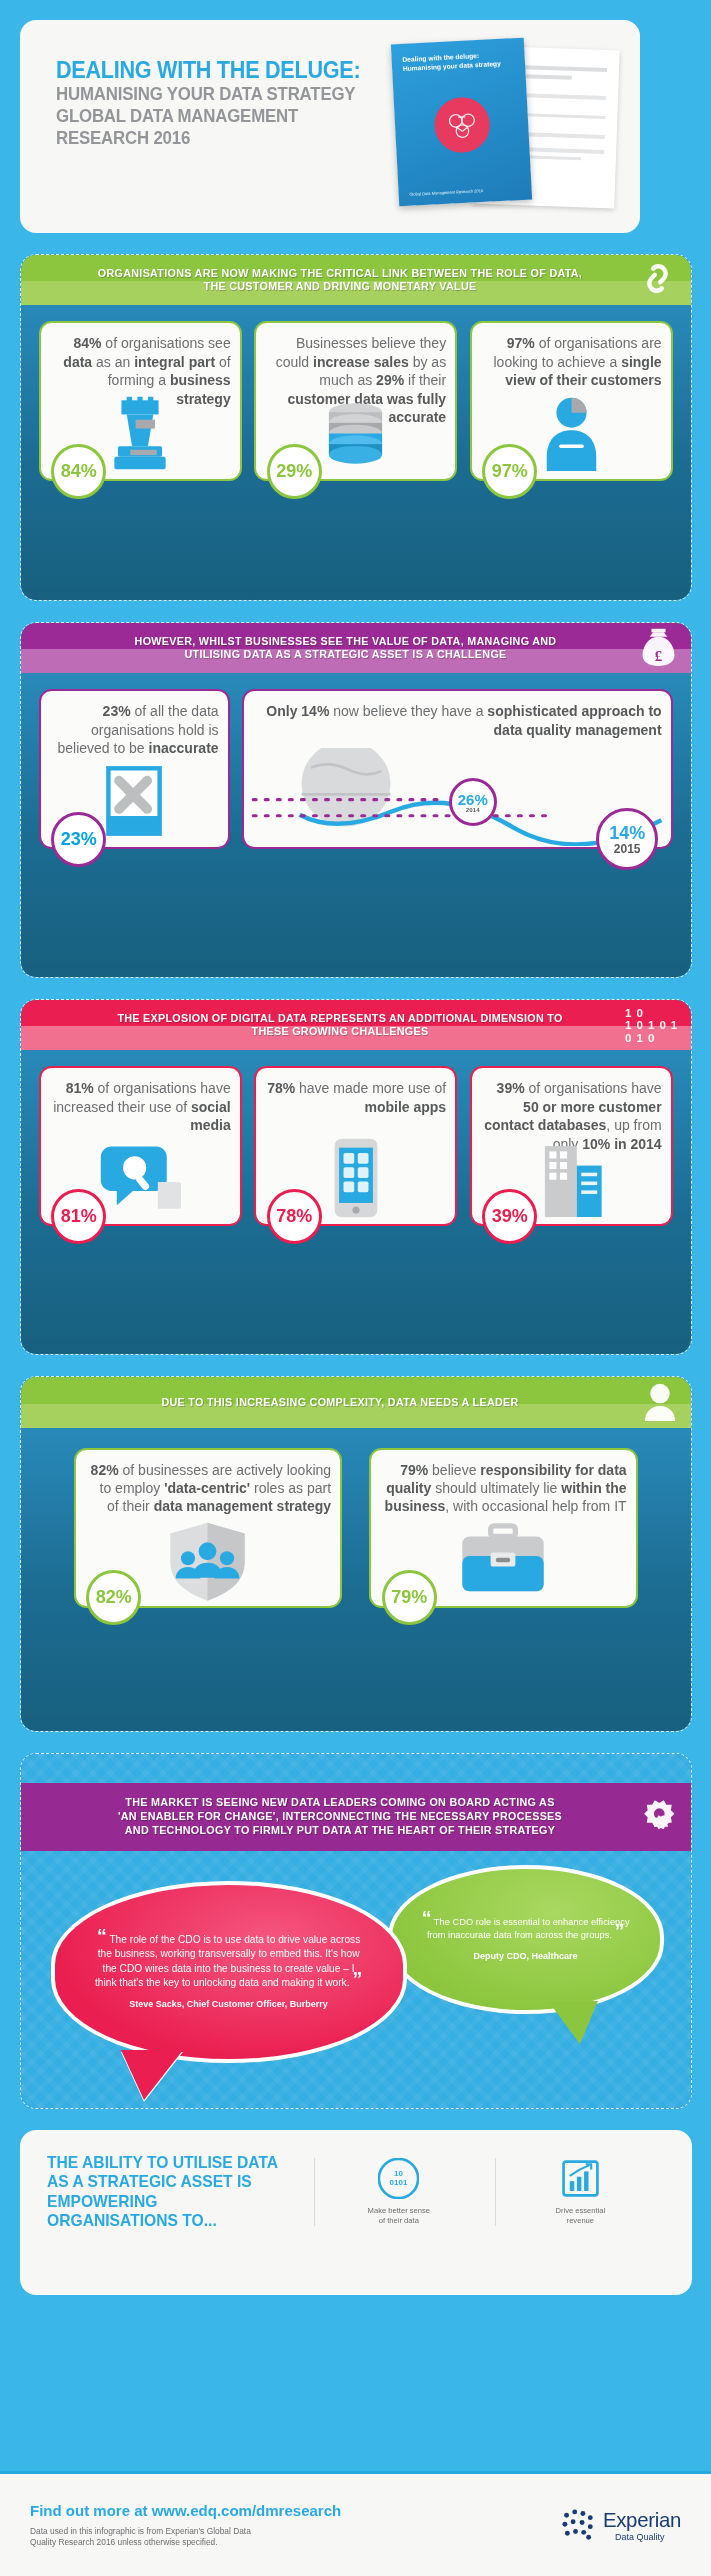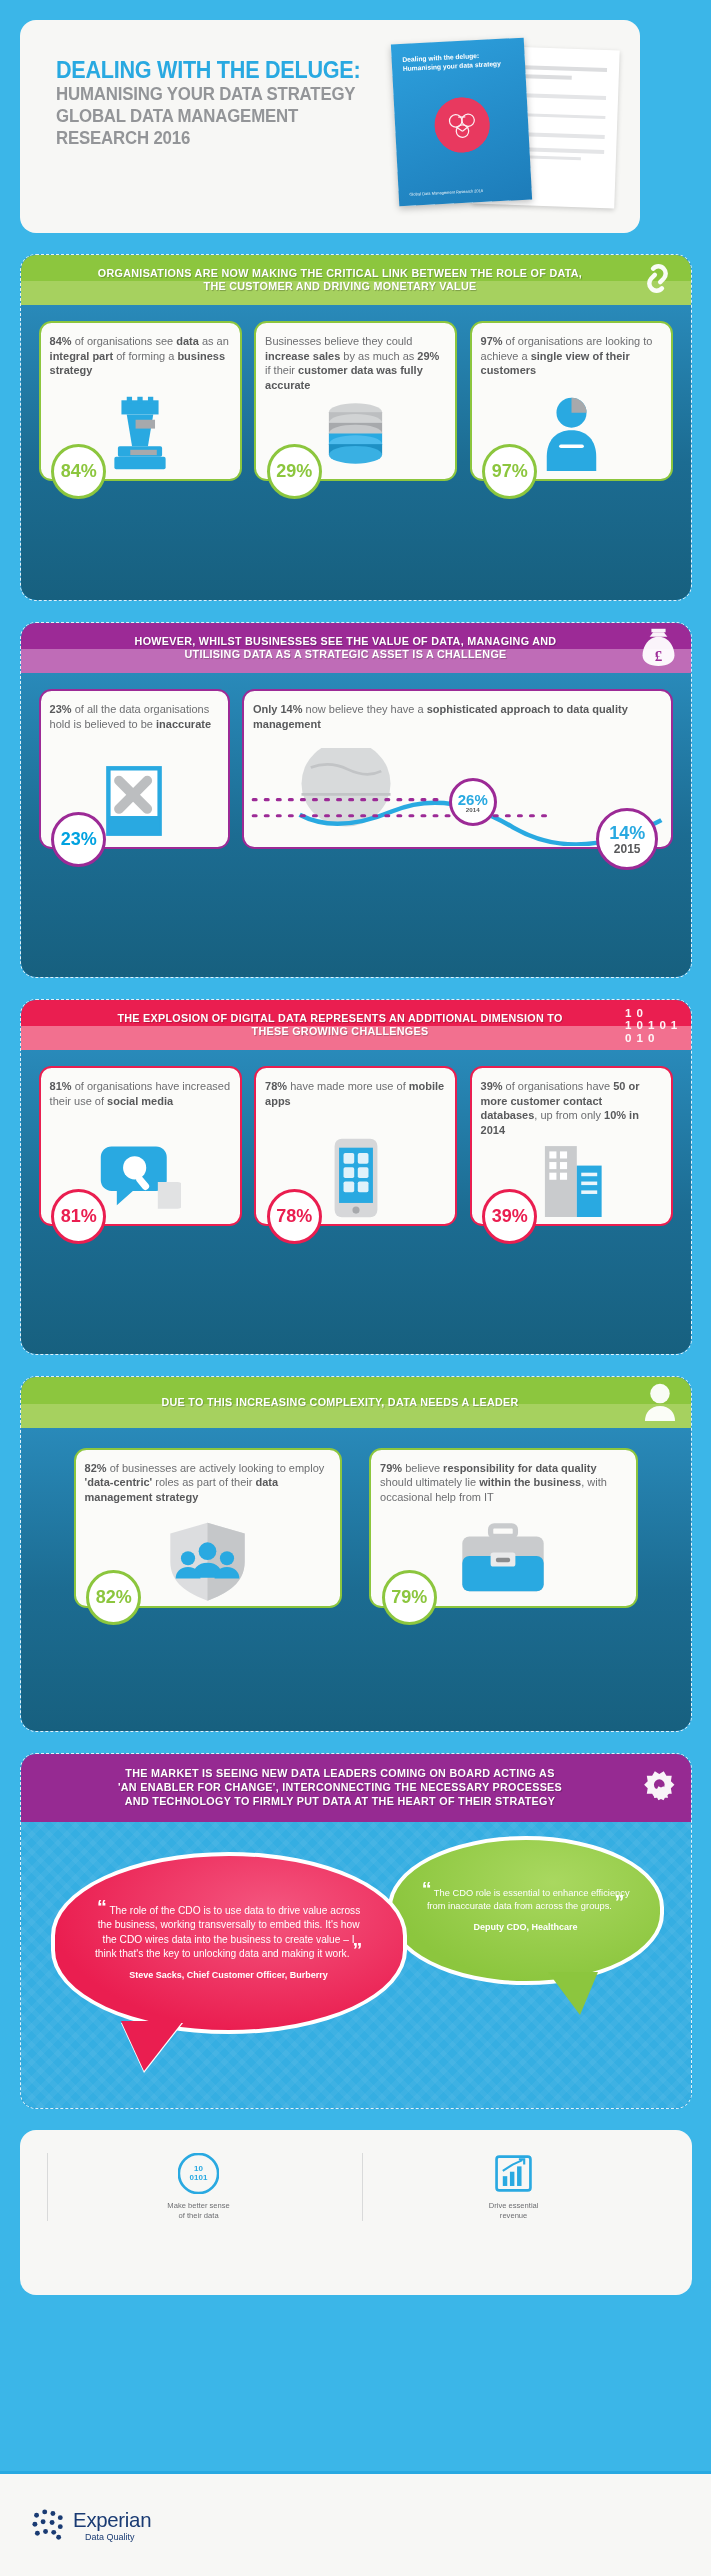--- a/index.html
+++ b/index.html
@@ -37,39 +37,39 @@
     letter-spacing:0.3px; line-height:1.18;
     font-size:11.6px;
     text-shadow:0.9px 0.9px 0.9px rgba(0,0,0,.25);
     font-stretch:condensed;
     transform:scaleX(.93); transform-origin:center;
   }
   .banner.green   { background:linear-gradient(180deg,#8cc63e 0 52%, #a6d15f 52% 100%); }
   .banner.purple  { background:linear-gradient(180deg,#9b2b9b 0 52%, #b濃 52% 100%); }
   .banner.purple  { background:linear-gradient(180deg,#9c2a96 0 52%, #bf6cb7 52% 100%);padding-left:41px; }
   .banner.pink    { background:linear-gradient(180deg,#ea1e50 0 52%, #f2708f 52% 100%); }
-  .banner.plum    { background:linear-gradient(180deg,#962a92 0 100%); }
+  .banner.plum    { background:linear-gradient(180deg,#962a92 0 100%);margin-top:29px; }
 
   .banner-icon {
     position:absolute; right:12.4px; top:50%; transform:translateY(-50%);
     color:#fff; opacity:.95;
   }
 
   
   .cards { display:flex; gap:12.4px; padding:14.2px 18px 19.6px; }
   .card {
     flex:1; background:#fbfbf9; border-radius:12.4px;
     border:2.7px solid #8cc63e; position:relative;
     padding:10.7px 9px 7.1px;
     min-height:160px;
   }
   .card.p { border-color:#9c2a96; }
   .card.r { border-color:#ea1e50; }
   .card .ctext {
-    font-size:11px; line-height:1.32; color:#6d6e71; text-align:left;
+    font-size:14px; line-height:1.32; color:#6d6e71; text-align:right;
   }
   .card .ctext b { color:#58595b; }
   .art { position:absolute; left:0; right:0; bottom:5.3px; height:82px; }
 
   .bubble {
     position:absolute; left:10.7px; bottom:-19.6px;
     width:55px; height:55px; border-radius:50%;
     background:#fff; border:3.6px solid #8cc63e;
     display:flex; align-items:center; justify-content:center;
     font-size:18px; font-weight:bold; color:#8cc63e;
@@ -518,20 +518,26 @@
             <span class="qmark">”</span>
             <div class="qattr">Steve Sacks, Chief Customer Officer, Burberry</div>
           </div>
         </div>
       </div>
     </div>
   </div>
 
   <div class="footerbar" style="top:2130px;height:165px;">
     <div class="cta">
+      <div class="cta-left">
+        <div class="t">THE ABILITY TO UTILISE DATA</div>
+        <div class="t">AS A STRATEGIC ASSET IS</div>
+        <div class="t">EMPOWERING</div>
+        <div class="t">ORGANISATIONS TO...</div>
+      </div>
       <div class="cta-items">
         <div class="cta-item">
           <div class="center">
             <svg width="41" height="41" viewBox="0 0 46 46">
                 <circle cx="23" cy="23" r="22" fill="none" stroke="#29a9e1" stroke-width="3"></circle>
               <text x="23" y="20" font-size="9" font-weight="bold" fill="#29a9e1" text-anchor="middle" font-family="Liberation Sans, sans-serif">10</text>
               <text x="23" y="30" font-size="9" font-weight="bold" fill="#29a9e1" text-anchor="middle" font-family="Liberation Sans, sans-serif">0101</text>
             </svg>
           </div>
           <div class="lbl">
@@ -555,20 +561,27 @@
           <div class="lbl">
             <span>Drive essential</span><br>
             <span>revenue</span>
           </div>
         </div>
       </div>
     </div>
   </div>
 
   <div class="bottombar">
+    <div class="bb-left">
+      <div class="h">Find out more at www.edq.com/dmresearch</div>
+      <div class="p">
+        <span>Data used in this infographic is from Experian's Global Data</span><br>
+        <span>Quality Research 2016 unless otherwise specified.</span>
+      </div>
+    </div>
     <div class="experian">
       <svg class="exp-dots" width="39" height="39" viewBox="0 0 44 44">
         <g fill="#1a3b73">
           <circle cx="8" cy="10" r="3"></circle>
             <circle cx="18" cy="6" r="3"></circle>
             <circle cx="28" cy="8" r="3"></circle>
             <circle cx="37" cy="13" r="3"></circle>
           <circle cx="6" cy="21" r="3"></circle>
             <circle cx="16" cy="18" r="3"></circle>
             <circle cx="27" cy="19" r="3"></circle>

